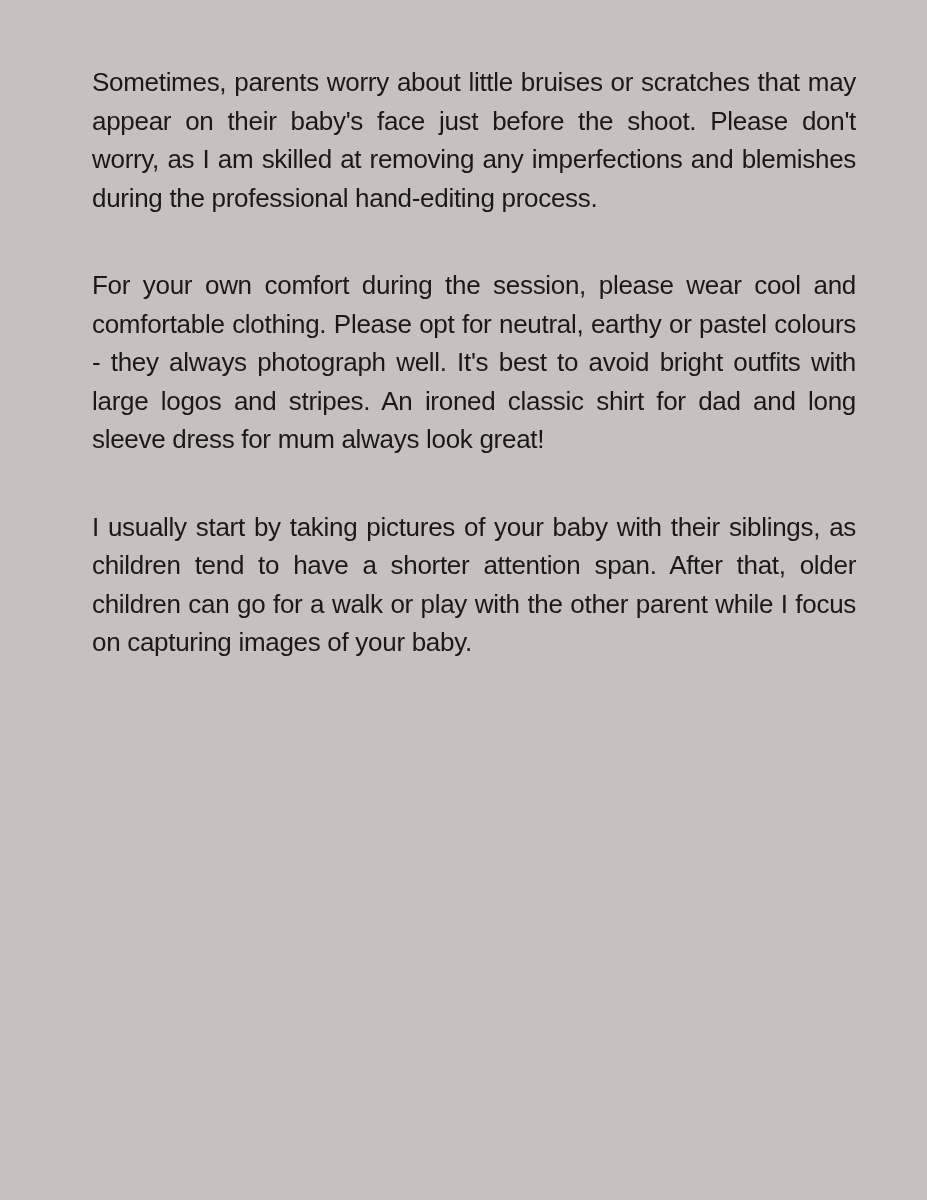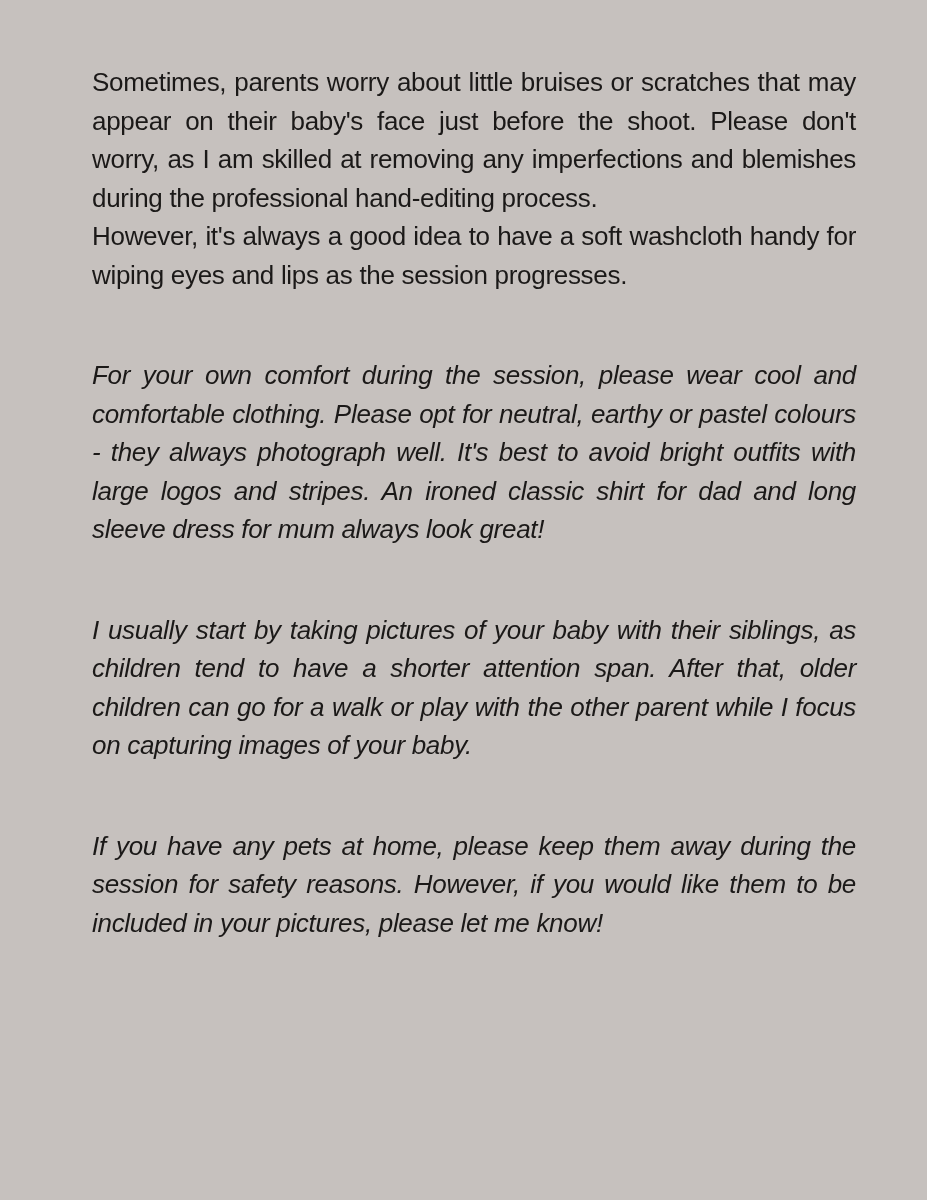--- a/index.html
+++ b/index.html
@@ -31,46 +31,41 @@
     font-size: 26px;
     line-height: 38.5px;
     letter-spacing: -0.3px;
     text-align: justify;
     text-align-last: left;
   }
   .text-block {
     margin: 0;
   }
   .text-block + .text-block {
-    margin-top: 62px; 
-    font-style: italic;
+    margin-top: 49px; 
   }
   .text-block p {
     margin: 0;
     padding: 0;
   }
 </style>
 </head>
 <body>
 
 <div class="page">
   <div class="content">
 
     <div class="text-block">
       <p>Sometimes, parents worry about little bruises or scratches that may appear on their baby's face just before the shoot. Please don't worry, as I am skilled at removing any imperfections and blemishes during the professional hand-editing process.</p>
-      <p>However, it's always a good idea to have a soft washcloth handy for wiping eyes and lips as the session progresses.</p>
     </div>
 
     <div class="text-block">
       <p>For your own comfort during the session, please wear cool and comfortable clothing. Please opt for neutral, earthy or pastel colours - they always photograph well. It's best to avoid bright outfits with large logos and stripes. An ironed classic shirt for dad and long sleeve dress for mum always look great!</p>
     </div>
 
 
     <div class="text-block">
       <p>I usually start by taking pictures of your baby with their siblings, as children tend to have a shorter attention span. After that, older children can go for a walk or play with the other parent while I focus on capturing images of your baby.</p>
     </div>
 
-    <div class="text-block">
-      <p>If you have any pets at home, please keep them away during the session for safety reasons. However, if you would like them to be included in your pictures, please let me know!</p>
-    </div>
 
   </div>
 </div>
 
 </body></html>

